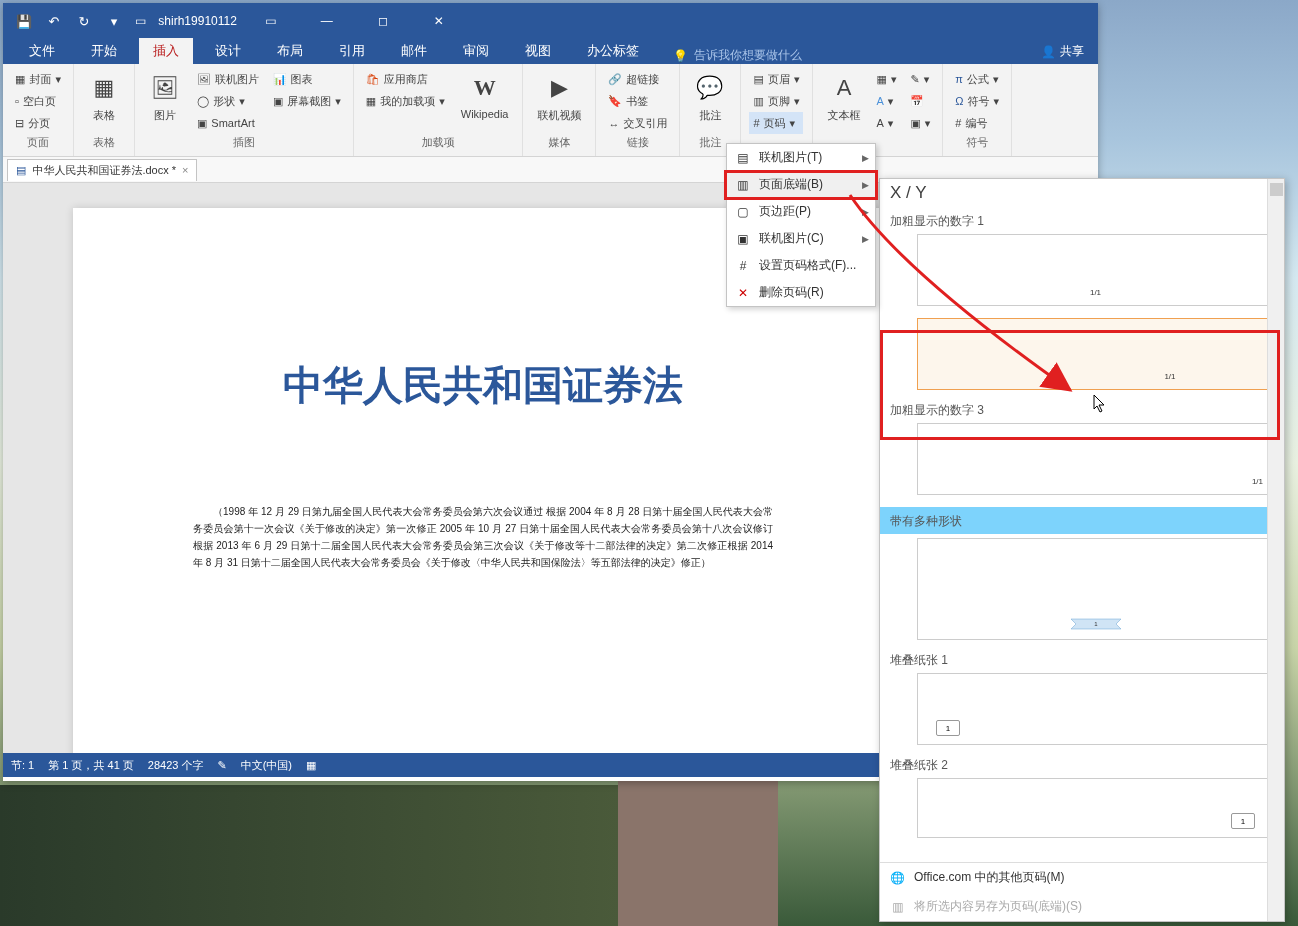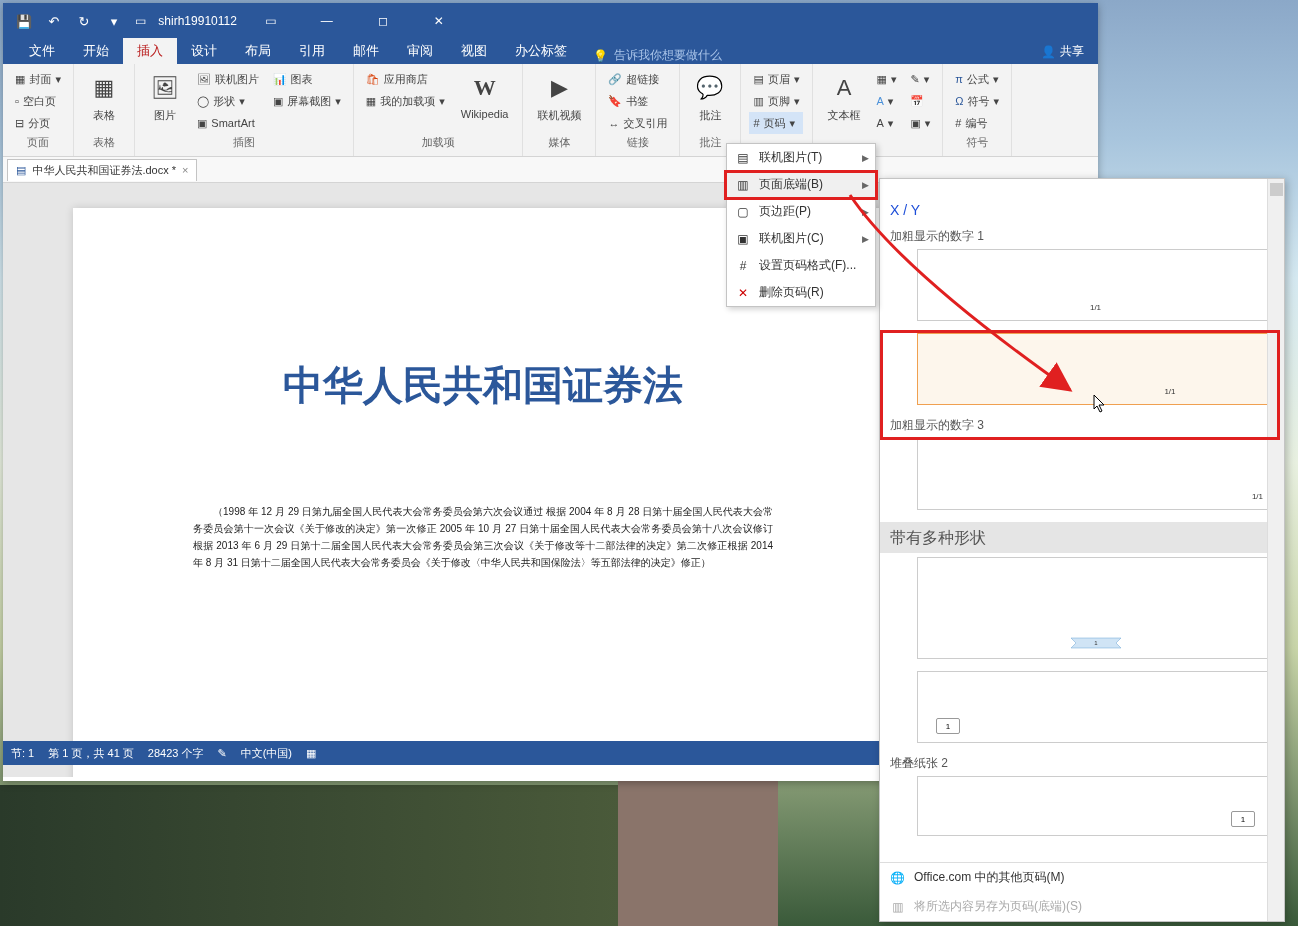--- a/index.html
+++ b/index.html
@@ -14,21 +14,21 @@
 
 .titlebar { height: 36px; background: #2b579a; display: flex; align-items: center; color: #fff; font-size: 12px; }
 .titlebar .qat { display: flex; align-items: center; gap: 4px; padding: 0 8px; }
 .titlebar .qat-btn { width: 26px; height: 26px; display: flex; align-items: center; justify-content: center; cursor: pointer; font-size: 13px; }
 .titlebar .title-center { flex: 1; text-align: center; }
 .titlebar .title-right { display: flex; align-items: center; gap: 12px; padding-right: 4px; }
 .titlebar .win-btn { width: 44px; height: 36px; display: flex; align-items: center; justify-content: center; cursor: pointer; font-size: 12px; }
 .titlebar .win-btn.close { background: transparent; }
 
 
-.menutabs { height: 25px; background: #2b579a; display: flex; align-items: flex-end; padding-left: 12px; gap: 0; }
+.menutabs { height: 25px; background: #2b579a; display: flex; align-items: flex-end; padding-left: 12px; gap: 8px; }
 .menutabs .tab { padding: 4px 14px; color: #fff; font-size: 13px; cursor: pointer; }
 .menutabs .tab.active { background: #f3f3f3; color: #b91c1c; }
 .menutabs .tell-me { flex: 1; display: flex; align-items: center; color: #a8c3e8; font-size: 12px; padding-left: 12px; gap: 6px; }
 .menutabs .share { color: #fff; font-size: 12px; padding: 4px 14px; cursor: pointer; display:flex; align-items:center; gap:4px;}
 
 
 .ribbon { height: 93px; background: #f3f3f3; display: flex; border-bottom: 1px solid #d4d4d4; }
 .ribbon-group { border-right: 1px solid #e0e0e0; padding: 4px 8px; display: flex; flex-direction: column; justify-content: space-between; }
 .ribbon-group .group-content { display: flex; gap: 6px; flex: 1; }
 .ribbon-group .group-label { text-align: center; font-size: 11px; color: #666; padding-bottom: 2px; }
@@ -54,38 +54,38 @@
 .dropdown-item .arrow { position: absolute; right: 6px; font-size: 9px; color: #666; }
 .dropdown-item .dd-icon { width: 16px; height: 16px; display: flex; align-items: center; justify-content: center; font-size: 12px; }
 .dropdown-item.highlighted { background: #f0f0f0; }
 .red-box-1 { position:absolute; border:3px solid #e02020; left:724px; top:170px; width:154px; height:30px; z-index:101; pointer-events:none;}
 
 
 .gallery { position: absolute; left: 879px; top: 178px; width: 406px; height: 744px; background: #fff; border: 1px solid #c4c4c4; box-shadow: 2px 2px 8px rgba(0,0,0,0.25); z-index: 90; overflow: hidden; }
 .gallery-scroll { position:absolute; right:0; top:0; width:17px; height:100%; background:#f0f0f0; border-left:1px solid #ddd;}
 .gallery-scroll .thumb { position:absolute; top:4px; left:2px; width:13px; height:13px; background:#ccc;}
 .gallery-content { padding: 0; }
-.gallery-heading { font-size: 14px; color: #1d4ed8; padding: 23px 10px 6px 10px; font-weight: normal; }
-.gallery-section-label { font-size: 16px; color: #555; padding: 6px 10px 4px 10px; background: #e5e5e5; }
+.gallery-heading { font-size: 17px; color: #404040; padding: 4px 10px 6px 10px; font-weight: normal; }
+.gallery-section-label { font-size: 12px; color: #555; padding: 6px 10px 4px 10px; background: #7dd3fc; }
 .gallery-item { margin: 4px 10px 12px 10px; }
 .gallery-item-label { font-size: 12px; color: #555; margin-bottom: 4px; }
 .gallery-preview { border: 1px solid #ccc; height: 72px; background: #fff; position: relative; margin-left: 27px; }
 .gallery-preview.tall { height: 102px; }
 .gallery-preview .pnum-center { position: absolute; left: 50%; bottom: 8px; transform: translateX(-50%); font-size: 8px; color: #333; }
 .gallery-preview .pnum-right { position: absolute; right: 10px; bottom: 8px; font-size: 8px; color: #333; }
 .gallery-preview .pnum-ribbon { position:absolute; left:50%; bottom:8px; transform:translateX(-50%); width:60px; height:14px; }
 .gallery-preview .pnum-ribbon svg { width:100%; height:100%;}
 .gallery-preview .pnum-box { position:absolute; left:18px; bottom:8px; width:24px; height:16px; border:1px solid #999; border-radius:2px; display:flex;align-items:center;justify-content:center; font-size:8px;}
 .gallery-item.selected .gallery-preview { border:1px solid #f0a050; background:#fdf6ec;}
 .red-box-2 { position:absolute; border:3px solid #e02020; left:0px; top:151px; width:400px; height:110px; z-index:102; pointer-events:none;}
 .gallery-footer { position: absolute; bottom: 0; left: 0; right: 17px; background: #fff; border-top: 1px solid #ddd; }
 .gallery-footer .dropdown-item { padding: 6px 10px; }
 
 
-.statusbar { position: absolute; bottom: 16px; left: 0; right: 0; height: 24px; background: #2b579a; display: flex; align-items: center; padding: 0 8px; color: #fff; font-size: 11px; gap: 14px; }
+.statusbar { position: absolute; bottom: 4px; left: 0; right: 0; height: 24px; background: #2b579a; display: flex; align-items: center; padding: 0 8px; color: #fff; font-size: 11px; gap: 14px; }
 .statusbar .right { margin-left: auto; display: flex; gap: 8px; align-items: center; }
 .statusbar .view-btn { width: 24px; height: 18px; display:flex; align-items:center; justify-content:center; cursor:pointer;}
 
 
 .red-arrow { position:absolute; z-index:103; pointer-events:none;}
 
 
 .cursor { position:absolute; z-index:104; pointer-events:none; font-size:14px; color:#000;}
 </style>
 </head>
@@ -379,20 +379,21 @@
         <div class="pnum-ribbon">
           <svg viewBox="0 0 60 14">
               <path d="M5 2 L55 2 L50 7 L55 12 L5 12 L10 7 Z" fill="#d0e4f5" stroke="#6ba4d4" stroke-width="0.5"></path>
               <text x="30" y="9" font-size="6" text-anchor="middle" fill="#333">1</text>
             </svg>
         </div>
       </div>
     </div>
 
     <div class="gallery-item">
+      <div class="gallery-item-label">堆叠纸张 1</div>
       <div class="gallery-preview">
           <div class="pnum-box">1</div>
         </div>
     </div>
 
     <div class="gallery-item">
       <div class="gallery-item-label">堆叠纸张 2</div>
       <div class="gallery-preview" style="height:60px">
           <div class="pnum-box" style="left:auto;right:18px">1</div>
         </div>

